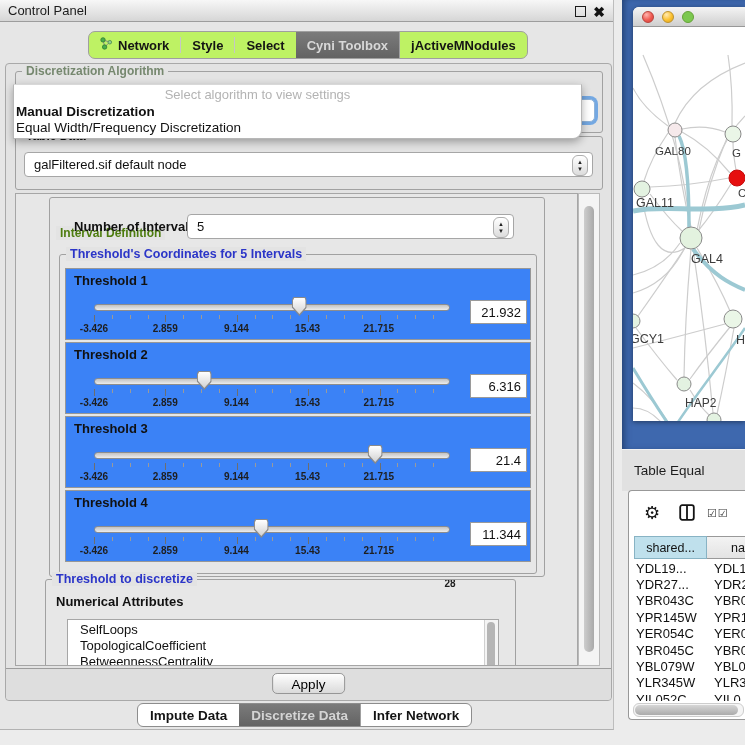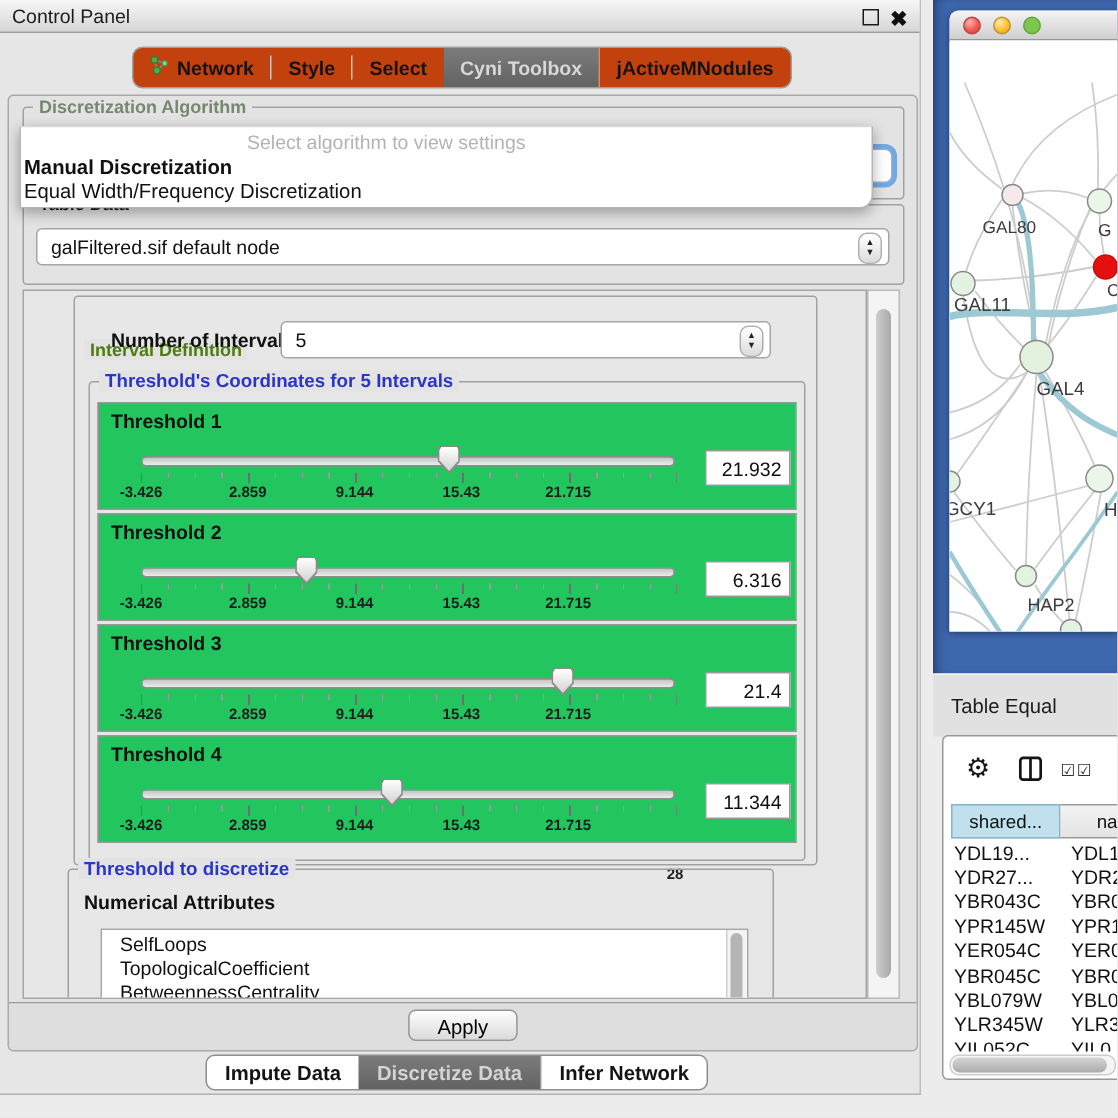--- a/index.html
+++ b/index.html
@@ -11,21 +11,21 @@
   #control-window{position:absolute;left:0;top:0;width:613px;height:729px;
     background:#e6e6e6;border-right:1px solid #bdbdbd;border-bottom:1px solid #b2b2b2;}
   #titlebar{position:absolute;left:0;top:0;right:0;height:22px;
     background:linear-gradient(#f7f7f7,#d6d6d6);border-bottom:1px solid #9d9d9d;
     line-height:22px;padding-left:8px;font-size:13px;color:#1c1c1c;box-sizing:border-box;}
   #float-icon{position:absolute;right:27px;top:6px;width:9px;height:9px;border:1.5px solid #1a1a1a;background:transparent;}
   #close-icon{position:absolute;right:8px;top:1px;font-size:14px;font-weight:bold;color:#111;line-height:22px;}
 
   
   #top-tabs{position:absolute;left:88px;top:31px;height:26px;display:inline-flex;
-    background:#c2410c;border:1px solid #9f9f9f;border-radius:7px;overflow:hidden;
+    background:#bef264;border:1px solid #9f9f9f;border-radius:7px;overflow:hidden;
     font-size:13px;font-weight:bold;align-items:stretch;}
   .ttab{display:flex;align-items:center;padding:0 11px;gap:5px;color:#141414;}
   .vsep{width:1px;background:#c6c6c6;margin:5px 0;}
   .ttab.selected{background:linear-gradient(#7b7b7b,#636363);color:#d8d8d8;}
   .ttab.last{border-left:1px solid #9f9f9f;}
 
   
   #content-panel{position:absolute;left:5px;top:63px;width:605px;height:636px;
     background:#e3e3e3;border:1px solid #a9a9a9;border-radius:4px;}
   .group{position:absolute;border:1px solid #a1a1a1;border-radius:3px;}
@@ -64,21 +64,21 @@
 
   #grp-interval{left:33px;top:3px;width:494px;height:378px;}
   #grp-interval > .gtitle{color:#4d7c0f;margin-top:36px;}
   #num-label{position:absolute;left:24px;top:21px;font-weight:bold;font-size:13px;}
   #num-combo{left:137px;top:16px;width:327px;height:25px;}
 
   #grp-thresh{left:9px;top:56px;width:476px;height:318px;}
   #grp-thresh > .gtitle, #grp-attrs > .gtitle{color:#2b35c8;font-size:12.5px;}
 
   #threshold-rows{position:absolute;left:0;top:13px;right:0;}
-  .t-row{margin:0 5px 2px 5px;height:70px;border:1px solid #979797;background:#22c55e;position:relative;}
+  .t-row{margin:0 5px 2px 5px;height:70px;border:1px solid #979797;background:#3b82f6;position:relative;}
   .t-label{position:absolute;left:8px;top:4px;font-weight:bold;font-size:13px;}
   .slider{position:absolute;left:28px;top:28px;width:356px;height:22px;}
   .slider .track{position:absolute;left:0;right:0;top:7px;height:5px;border:1px solid #8d8d8d;
     border-radius:4px;background:linear-gradient(#c3c3c3,#ececec);}
   .slider .thumb{position:absolute;top:0;width:15px;height:19px;transform:translateX(-50%);
     clip-path:polygon(10% 0,90% 0,100% 15%,100% 55%,50% 100%,0 55%,0 15%);background:#8a8a8a;}
   .slider .thumb::after{content:"";position:absolute;left:1px;right:1px;top:1px;bottom:2px;
     clip-path:polygon(10% 0,90% 0,100% 15%,100% 55%,50% 100%,0 55%,0 15%);
     background:linear-gradient(#ffffff,#d2d2d2);}
   .ticks-minor{position:absolute;left:28px;width:357px;top:46px;height:4px;

